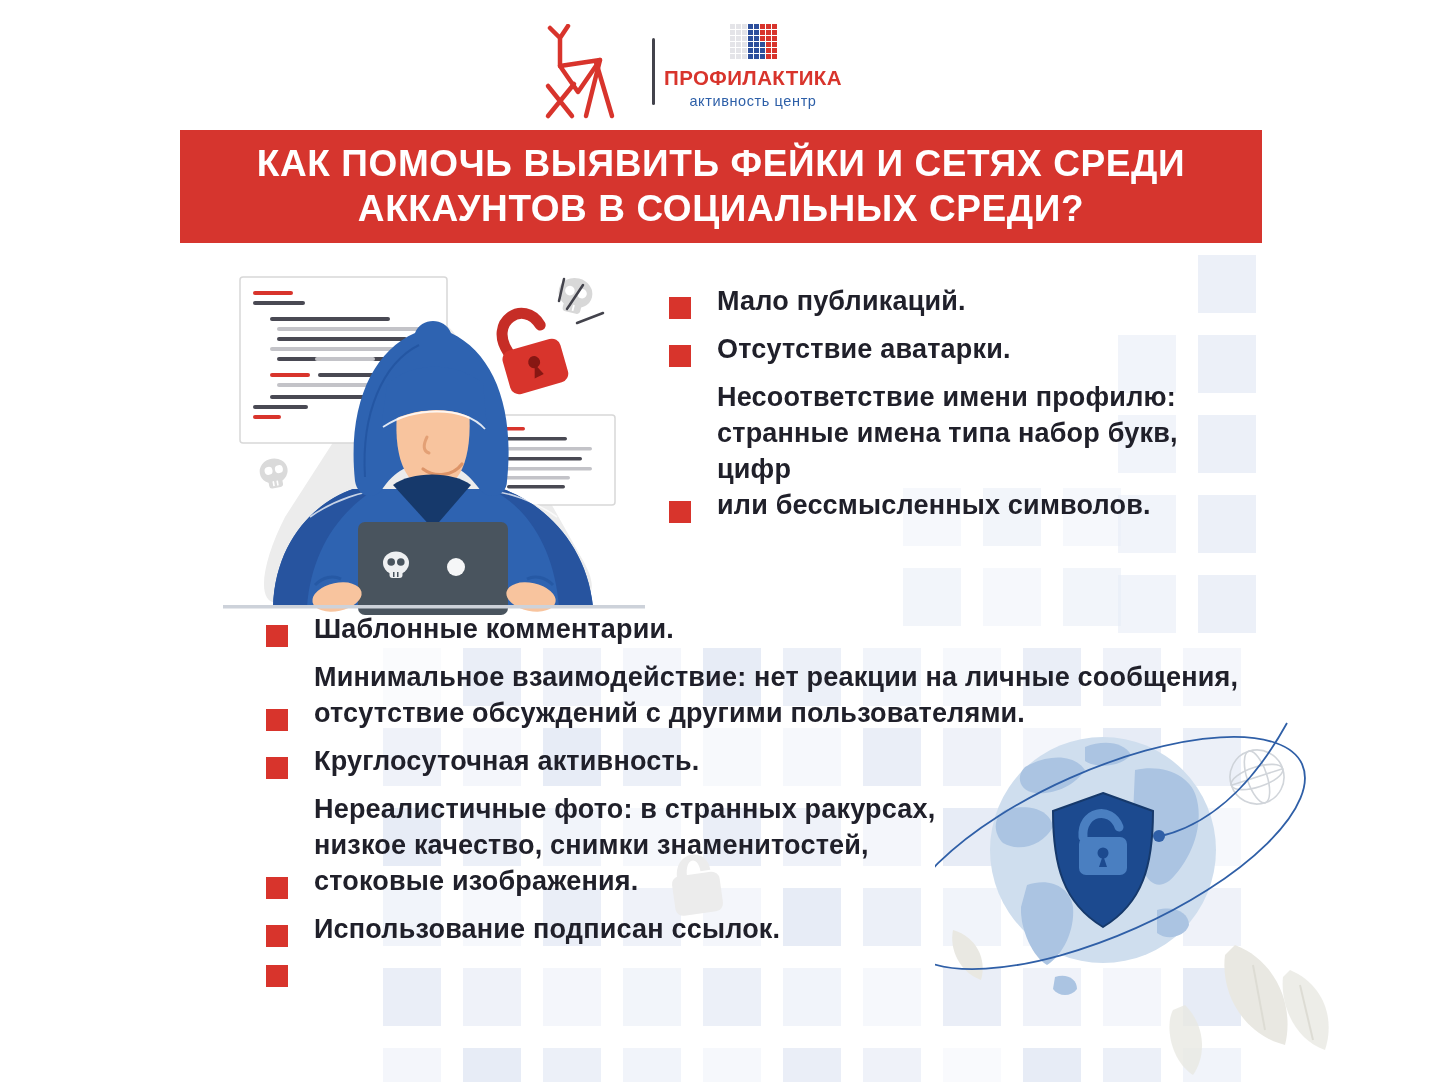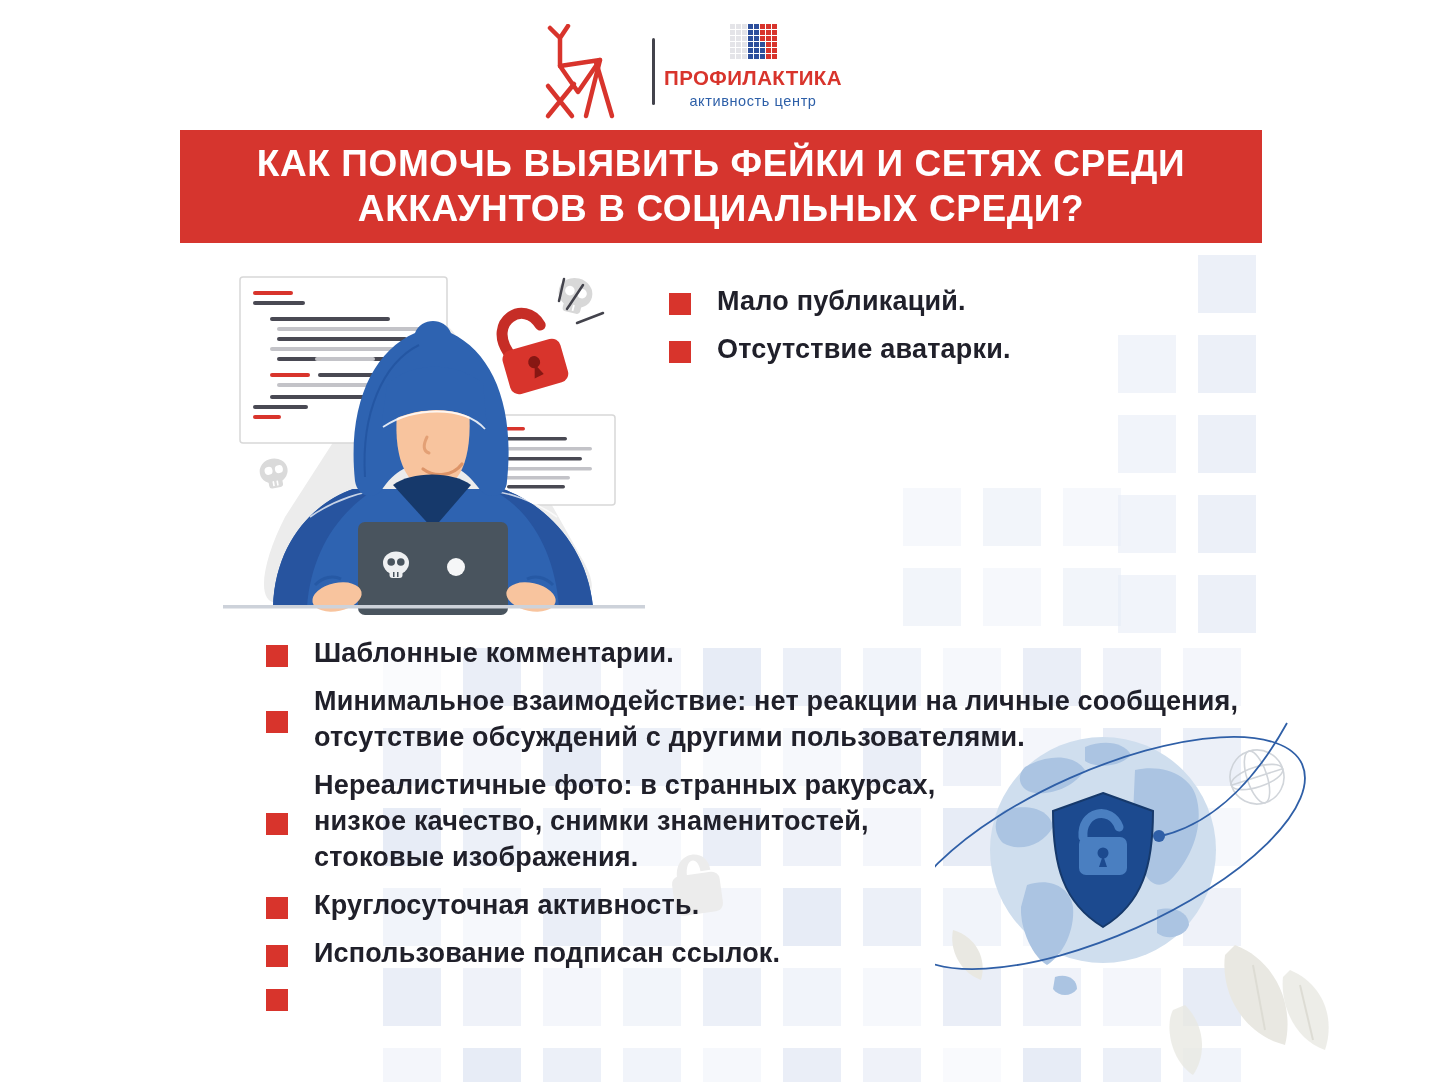--- a/index.html
+++ b/index.html
@@ -19,28 +19,28 @@
   .brand-sub{margin-top:3px;font-size:14.5px;font-weight:400;letter-spacing:.6px;color:#2d5fa8;white-space:nowrap;}
   .logo-divider{left:652px;top:38px;width:3px;height:67px;background:#43434c;border-radius:2px;}
   
   .banner{
     left:180px;top:130px;width:1082px;height:113px;background:var(--banner,#d6352e);
     color:#ffffff;text-align:center;padding-top:11px;box-sizing:border-box;
   }
   .banner .tline{font-size:37px;font-weight:800;letter-spacing:.6px;line-height:45px;}
   
   .list{display:block;}
-  .li{display:flex;align-items:center;margin-bottom:12px;padding-left:26px;}
+  .li{display:flex;align-items:flex-end;margin-bottom:12px;padding-left:26px;}
   .bullet{flex:0 0 auto;width:22px;height:22px;background:var(--accent,#d8342c);margin:6px 26px 0 0;}
   .li-text{
     font-size:27px;line-height:36px;font-weight:700;color:#20202a;
     white-space:pre-line;letter-spacing:.2px;
   }
   .right-list{left:643px;top:283px;width:600px;}
-  .bottom-list{left:240px;top:635px;width:1010px;}
+  .bottom-list{left:240px;top:611px;width:1010px;}
   .z1{z-index:1;} .z2{z-index:2;} .z3{z-index:3;}
 </style>
 </head>
 <body>
 
 <div class="canvas">
 
   <div id="bg-pattern" class="abs z1" style="left:0;top:0;">
       <div class="bg-sq" style="left: 1198px; top: 255px; opacity: 0.75;"></div>
       <div class="bg-sq" style="left: 1118px; top: 335px; opacity: 0.55;"></div>
@@ -374,50 +374,56 @@
       <div class="li">
         <span class="bullet"></span>
         <span class="li-text">Мало публикаций.</span>
       </div>
 
       <div class="li">
         <span class="bullet"></span>
         <span class="li-text">Отсутствие аватарки.</span>
       </div>
 
+      <div class="li">
+        <span class="bullet"></span>
+        <span class="li-text">Несоответствие имени профилю:
+странные имена типа набор букв, цифр
+или бессмысленных символов.</span>
+      </div>
 
     </div>
 
   <div class="abs z3 list bottom-list">
 
       <div class="li">
         <span class="bullet"></span>
         <span class="li-text">Шаблонные комментарии.</span>
       </div>
 
       <div class="li">
         <span class="bullet"></span>
         <span class="li-text">Минимальное взаимодействие: нет реакции на личные сообщения,
 отсутствие обсуждений с другими пользователями.</span>
+      </div>
+
+      <div class="li">
+        <span class="bullet"></span>
+        <span class="li-text">Круглосуточная активность.</span>
       </div>
 
       <div class="li">
         <span class="bullet"></span>
         <span class="li-text">Нереалистичные фото: в странных ракурсах,
 низкое качество, снимки знаменитостей,
 стоковые изображения.</span>
       </div>
 
       <div class="li">
         <span class="bullet"></span>
-        <span class="li-text">Круглосуточная активность.</span>
-      </div>
-
-      <div class="li">
-        <span class="bullet"></span>
         <span class="li-text">Использование подписан ссылок.</span>
       </div>
 
       <div class="li">
         <span class="bullet"></span>
       </div>
     </div>
 
 </div>
 

